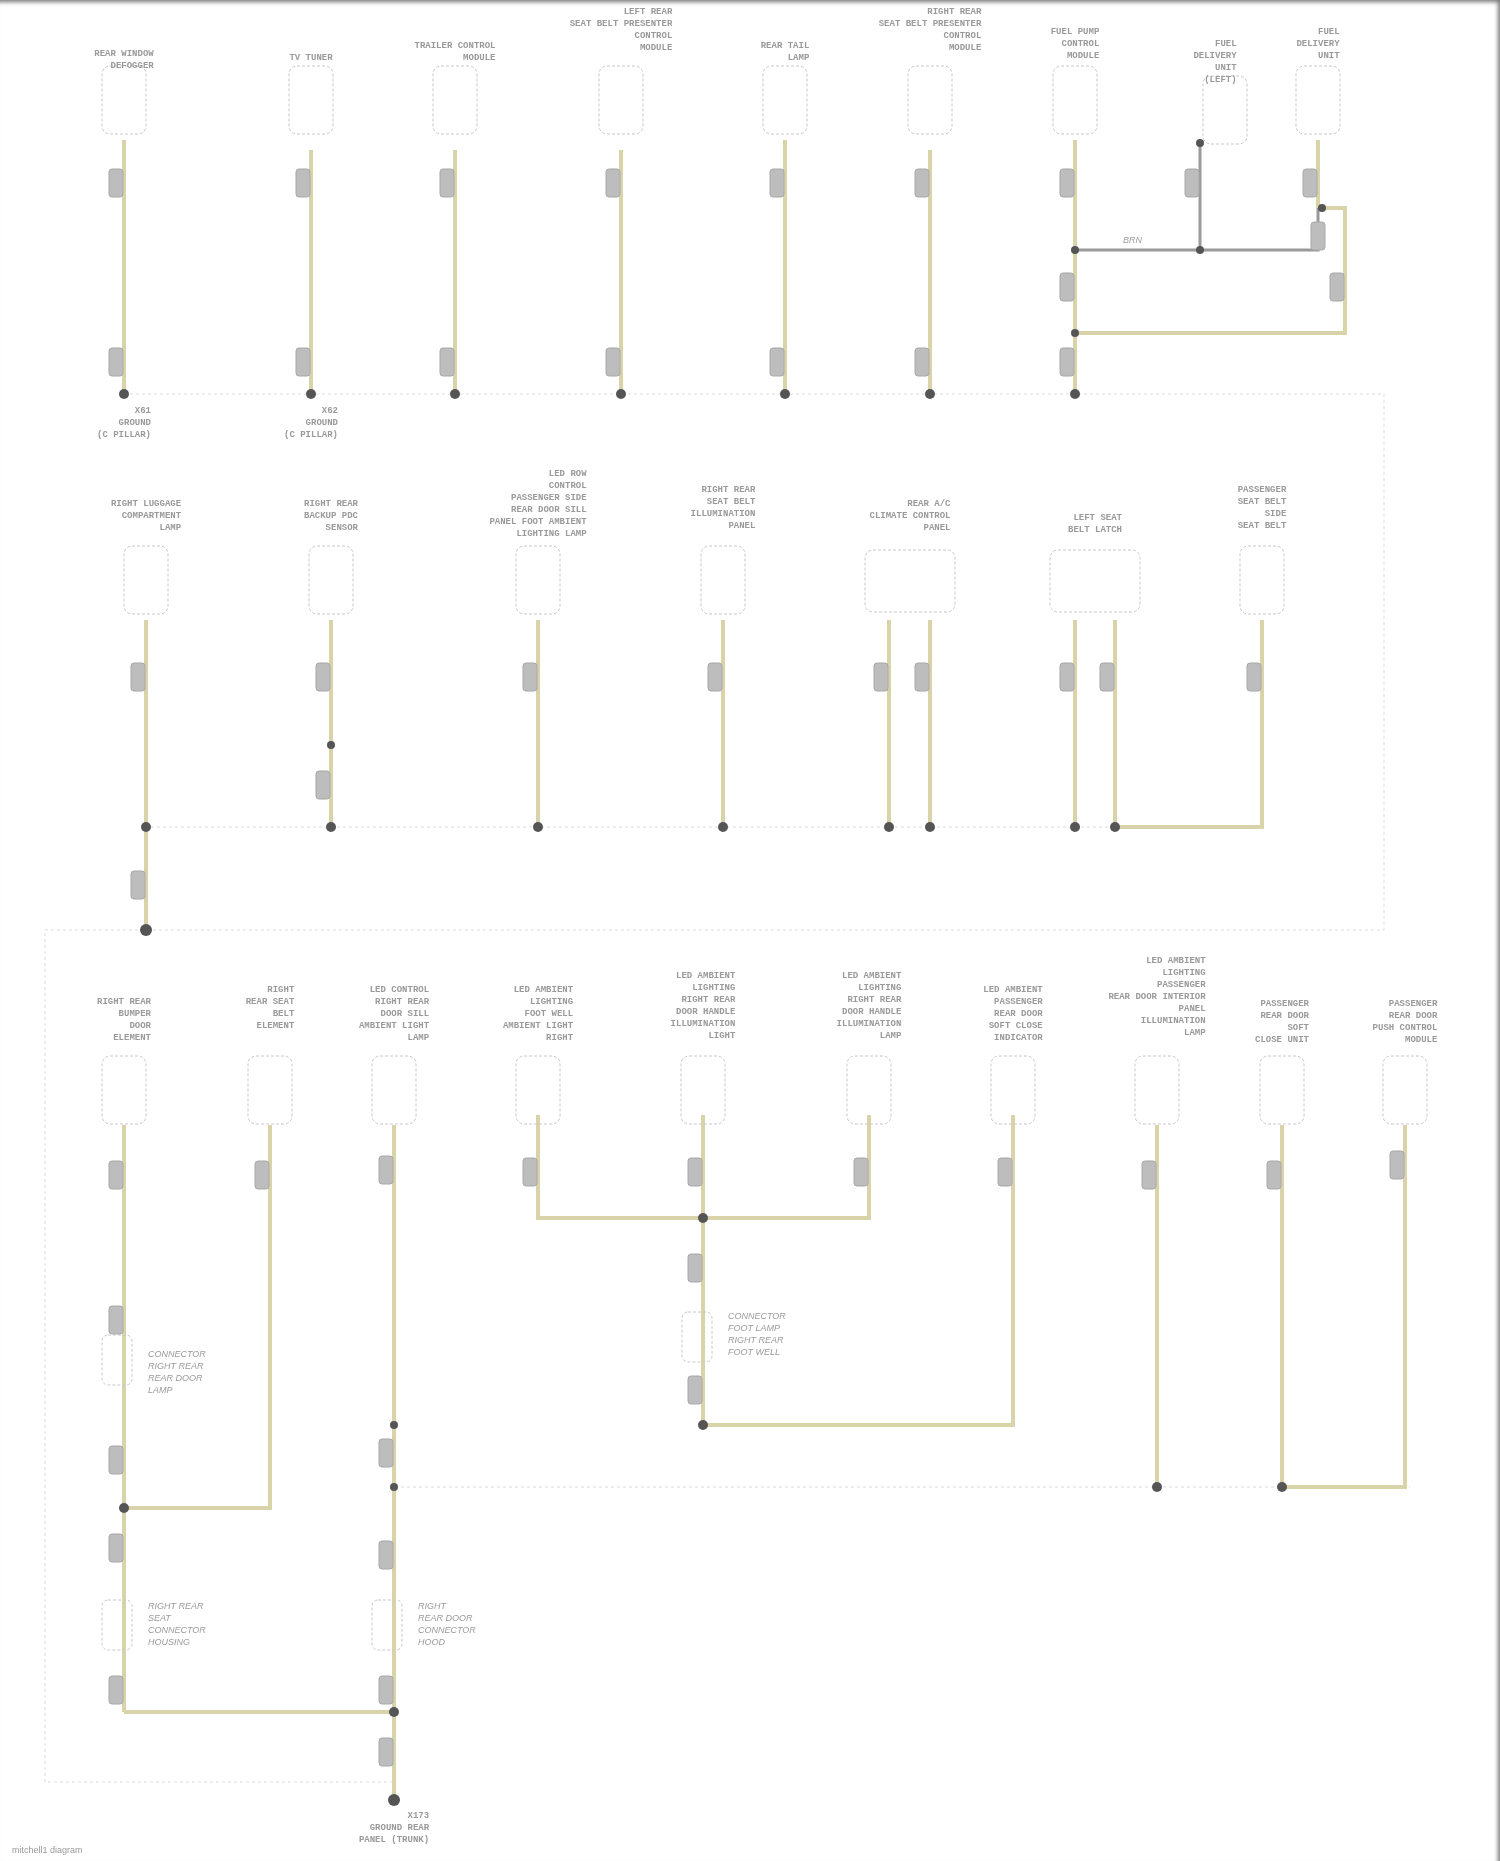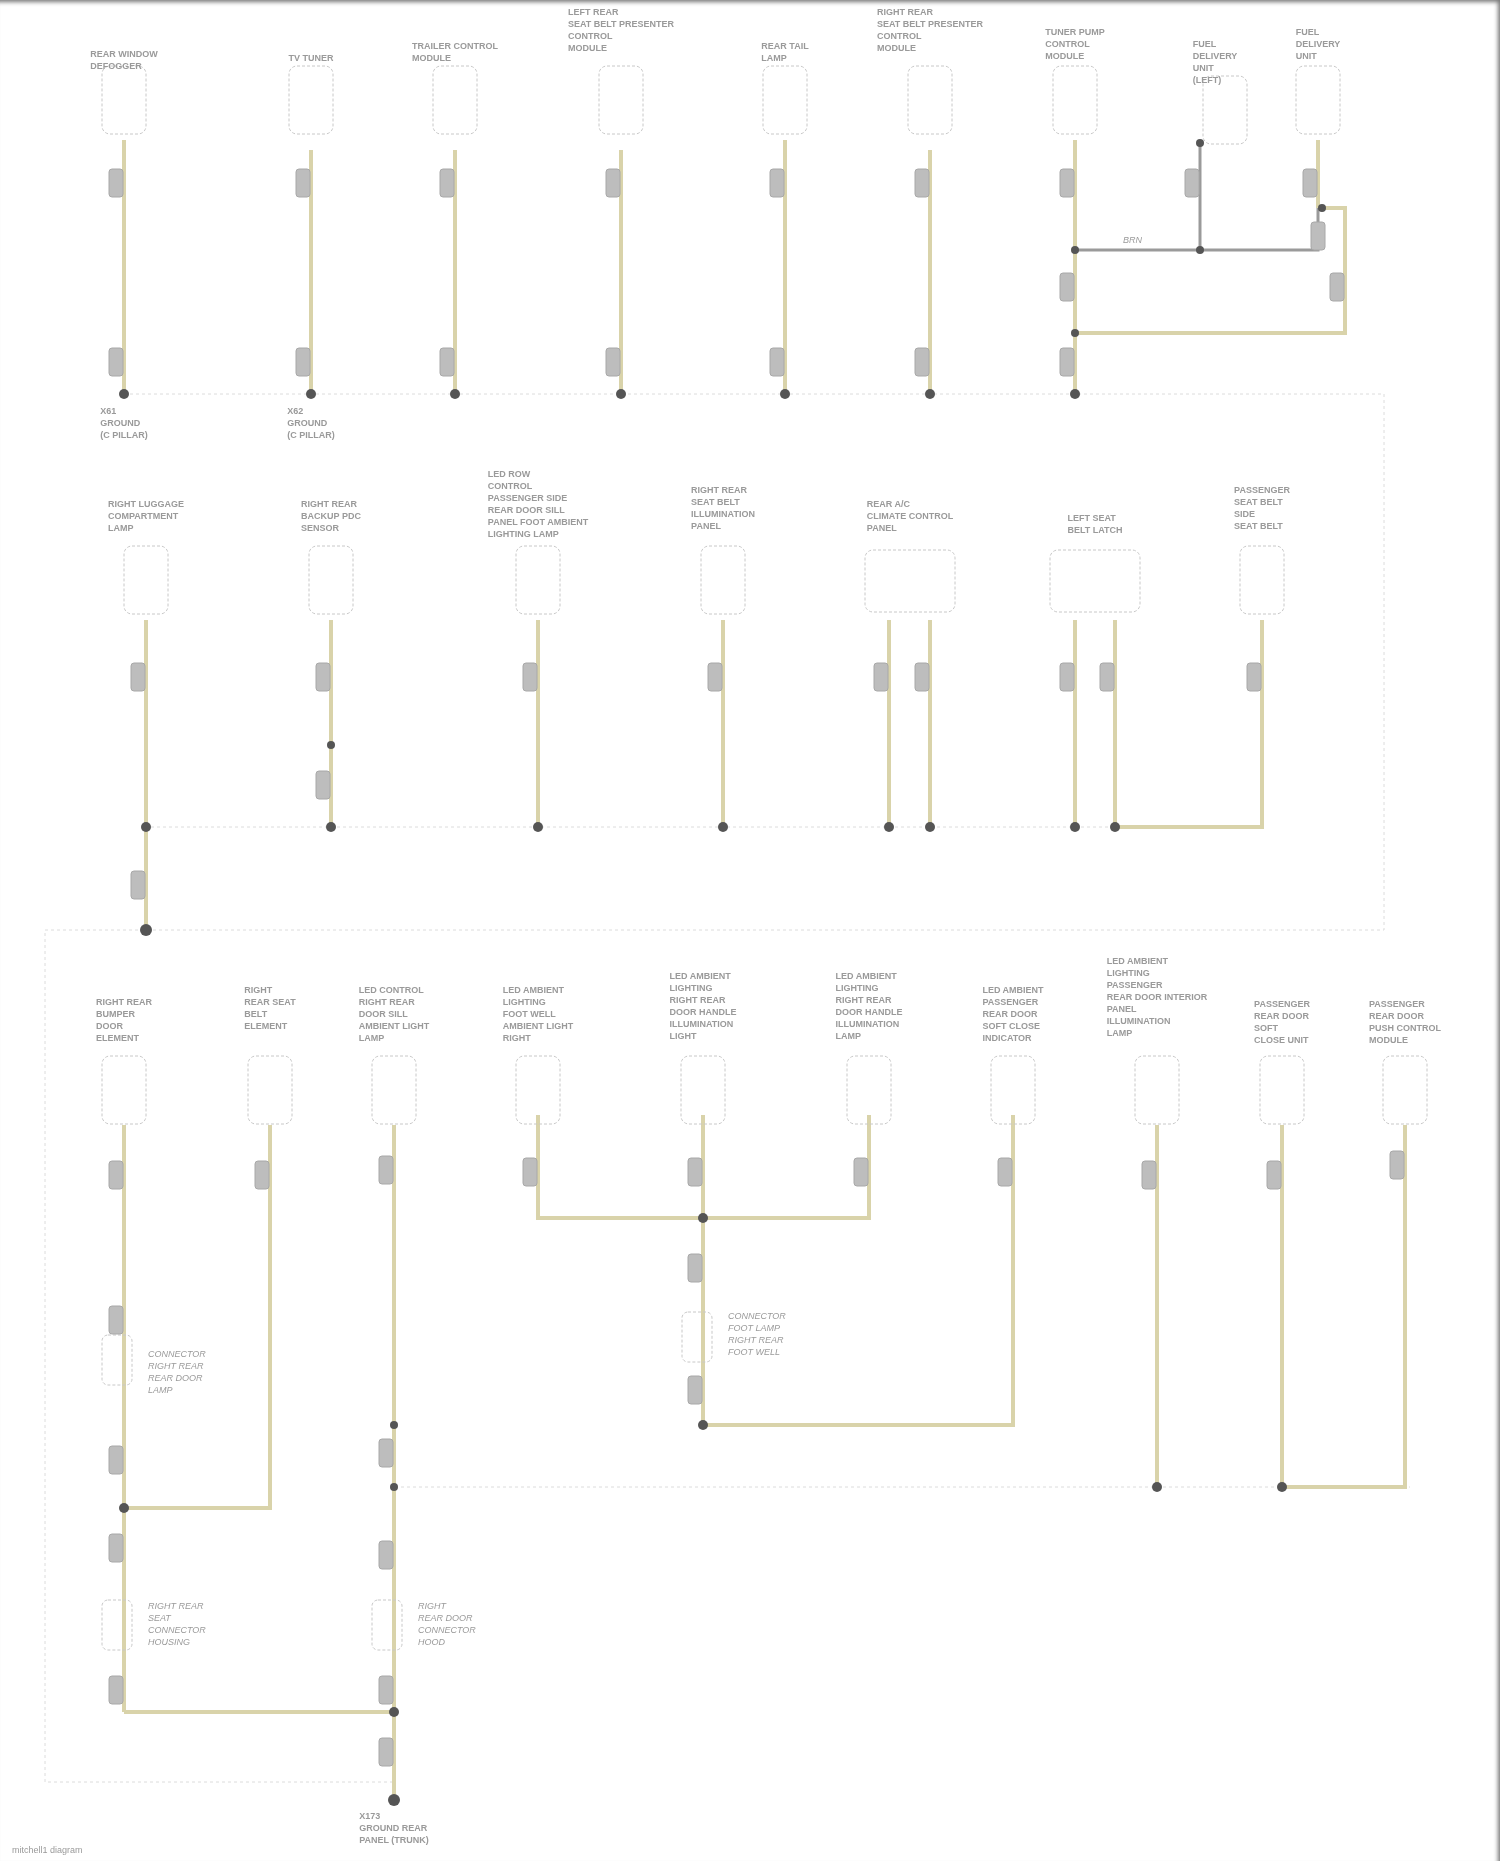--- a/index.html
+++ b/index.html
@@ -1,20 +1,20 @@
 <!DOCTYPE html>
 <html><head>
 <meta charset="utf-8">
 <style>
   html,body{margin:0;padding:0;background:#6e6e6e;}
   #page{position:relative;width:1500px;height:1861px;background:#ffffff;overflow:hidden;
         box-shadow:inset 0 6px 4px -4px #777, inset -6px 0 4px -4px #777;}
   #page svg{position:absolute;left:0;top:0;}
-  .lbl{position:absolute;font-family:Liberation Sans, sans-serif;font-size:9px;font-weight:bold;
-       color:#9a9a9a;text-align:left;line-height:12px;transform:translateX(-50%);white-space:pre-line;
+  .lbl{position:absolute;font-family:Liberation Mono, monospace;font-size:9px;font-weight:bold;
+       color:#9a9a9a;text-align:right;line-height:12px;transform:translateX(-50%);white-space:pre-line;
        filter:blur(0.6px);}
   .ilbl{position:absolute;font-family:"Liberation Sans",sans-serif;font-size:9px;color:#9a9a9a;
         line-height:12px;white-space:pre-line;filter:blur(0.6px);font-style:italic;}
   .footer{position:absolute;left:12px;bottom:6px;font-family:"Liberation Sans",sans-serif;font-size:9px;color:#9a9a9a;filter:blur(0.6px);}
 </style>
 </head>
 <body>
 
 <div id="page">
   <svg width="1500" height="1861" viewBox="0 0 1500 1861">
@@ -212,21 +212,21 @@
   <div class="lbl" style="left:621px;top:6px">LEFT REAR
 SEAT BELT PRESENTER
 CONTROL
 MODULE</div>
   <div class="lbl" style="left:785px;top:40px">REAR TAIL
 LAMP</div>
   <div class="lbl" style="left:930px;top:6px">RIGHT REAR
 SEAT BELT PRESENTER
 CONTROL
 MODULE</div>
-  <div class="lbl" style="left:1075px;top:26px">TUNER PUMP
+  <div class="lbl" style="left:1075px;top:26px">FUEL PUMP
 CONTROL
 MODULE</div>
   <div class="lbl" style="left:1215px;top:38px">FUEL
 DELIVERY
 UNIT
 (LEFT)</div>
   <div class="lbl" style="left:1318px;top:26px">FUEL
 DELIVERY
 UNIT</div>
   <div class="lbl" style="left:124px;top:405px">X61

